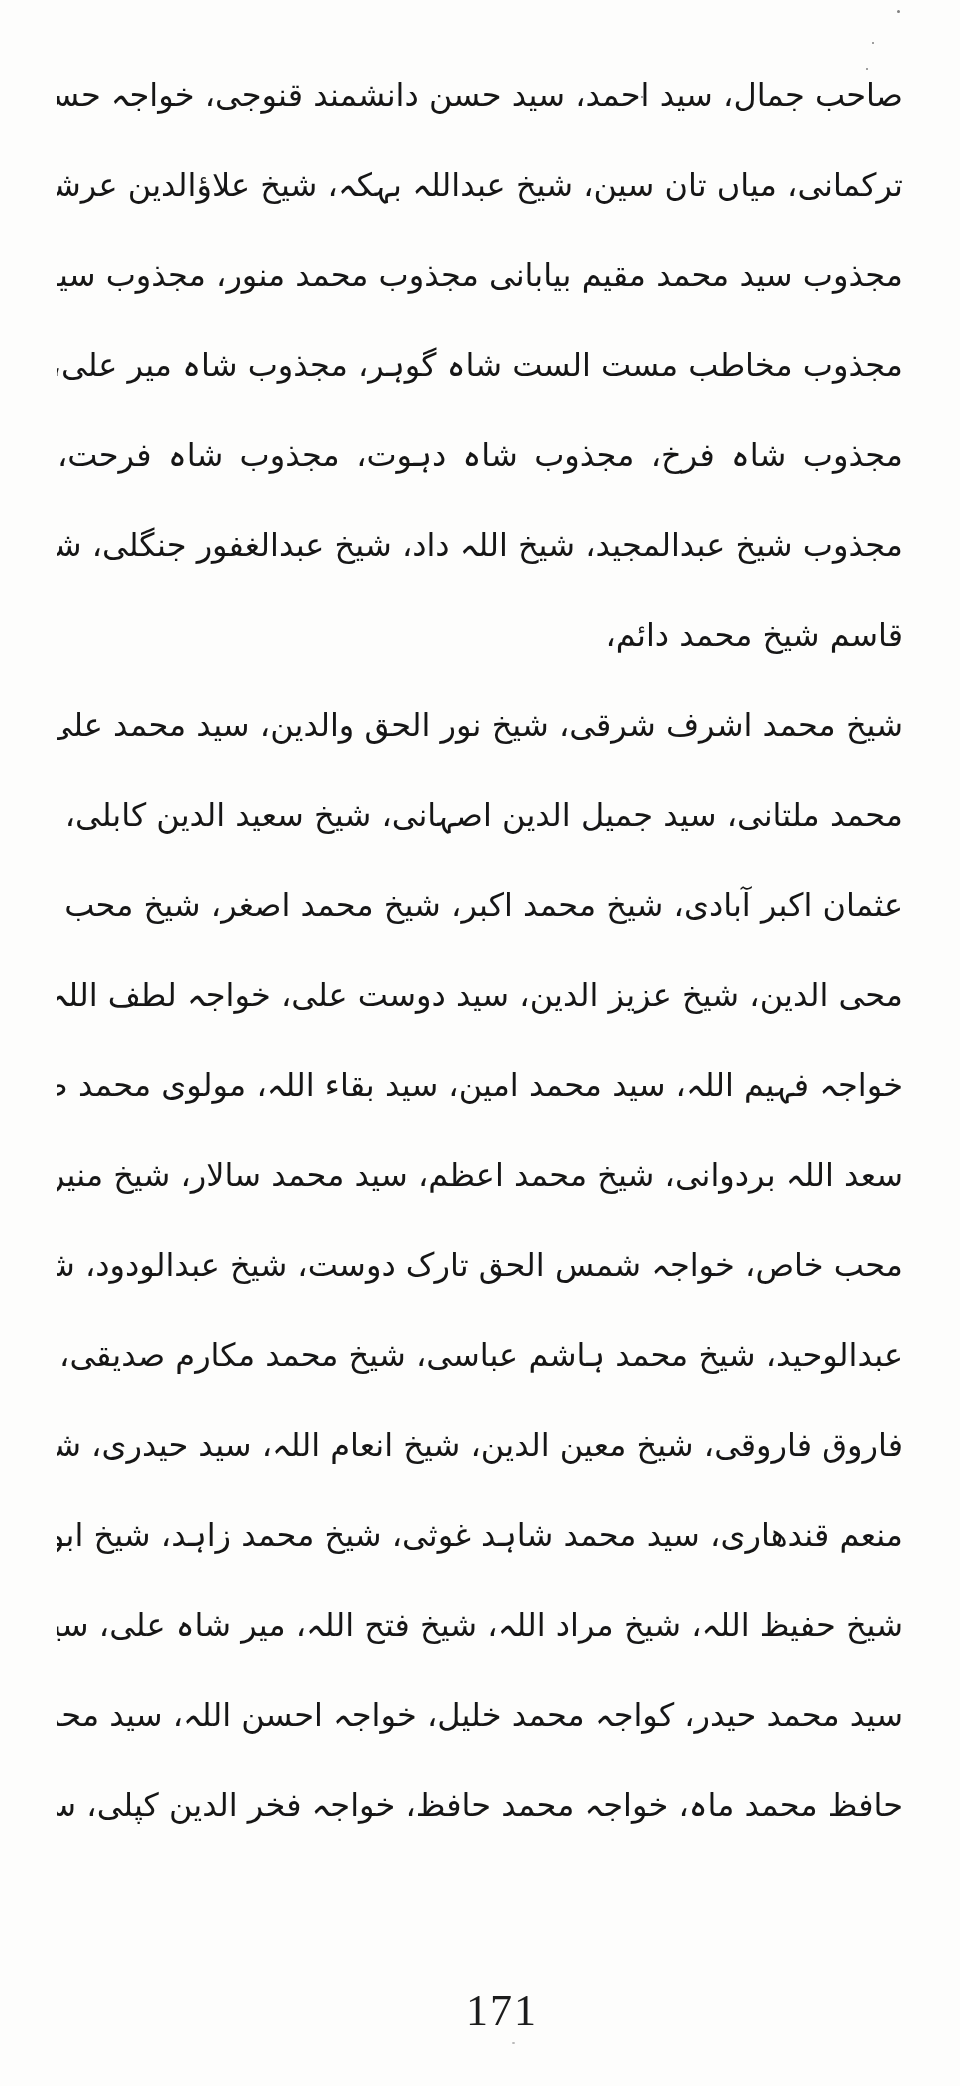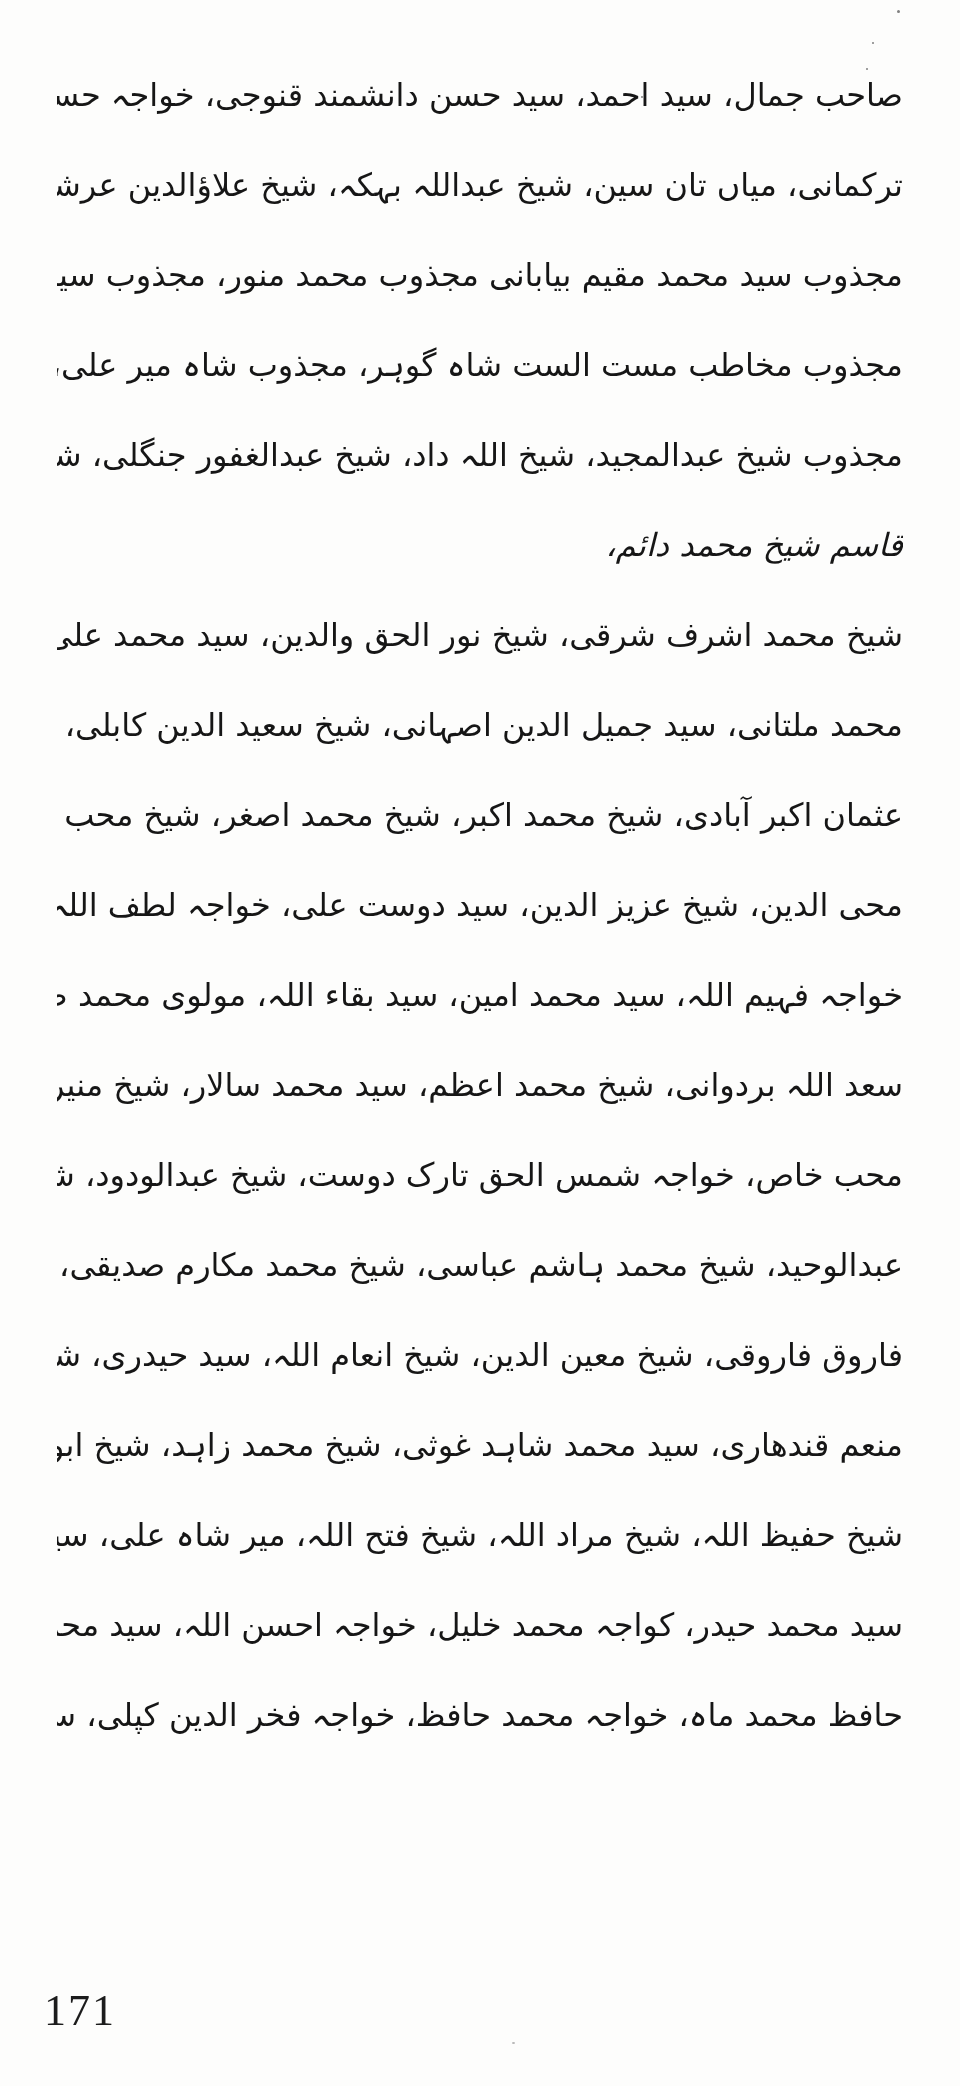--- a/index.html
+++ b/index.html
@@ -31,28 +31,27 @@
     color: #161616;
     text-align: justify;
     text-align-last: justify;
     text-justify: inter-word;
     overflow: hidden;
     white-space: nowrap;
   }
   .line.short {
     text-align: left;
     text-align-last: right;
-    font-style: italic;
   }
   .page-number {
     position: absolute;
     top: 1985px;
     left: 0;
     right: 0;
-    text-align: left;
+    text-align: center;
     text-indent: 44px;
     font-family: "Liberation Serif", serif;
     font-size: 44px;
     color: #1c1c1c;
     letter-spacing: 2px;
   }
   .speck {
     position: absolute;
     background: #4a4a4a;
     border-radius: 50%;
@@ -76,20 +75,21 @@
   <div class="speck s3"></div>
   <div class="speck s4"></div>
   <div class="speck s5"></div>
 
   <div class="text-block">
     <div class="paragraph">
         <div class="line" lang="ur" dir="rtl">صاحب جمال، سید احمد، سید حسن دانشمند قنوجی، خواجہ حسن</div>
         <div class="line" lang="ur" dir="rtl">ترکمانی، میاں تان سین، شیخ عبداللہ بہکہ، شیخ علاؤالدین عرشی،</div>
         <div class="line" lang="ur" dir="rtl">مجذوب سید محمد مقیم بیابانی مجذوب محمد منور، مجذوب سید میر،</div>
         <div class="line" lang="ur" dir="rtl">مجذوب مخاطب مست الست شاہ گوہر، مجذوب شاہ میر علی،</div>
+        <div class="line" lang="ur" dir="rtl">مجذوب شاہ فرخ، مجذوب شاہ دہوت، مجذوب شاہ فرحت،</div>
         <div class="line" lang="ur" dir="rtl">مجذوب شیخ عبدالمجید، شیخ اللہ داد، شیخ عبدالغفور جنگلی، شیخ محمد</div>
         <div class="line short" lang="ur" dir="rtl">قاسم شیخ محمد دائم،</div>
       </div>
     <div class="paragraph">
         <div class="line" lang="ur" dir="rtl">شیخ محمد اشرف شرقی، شیخ نور الحق والدین، سید محمد علی ذوقی، سید</div>
         <div class="line" lang="ur" dir="rtl">محمد ملتانی، سید جمیل الدین اصہانی، شیخ سعید الدین کابلی، شیخ</div>
         <div class="line" lang="ur" dir="rtl">عثمان اکبر آبادی، شیخ محمد اکبر، شیخ محمد اصغر، شیخ محب اللہ، شیخ</div>
         <div class="line" lang="ur" dir="rtl">محی الدین، شیخ عزیز الدین، سید دوست علی، خواجہ لطف اللہ،</div>
         <div class="line" lang="ur" dir="rtl">خواجہ فہیم اللہ، سید محمد امین، سید بقاء اللہ، مولوی محمد صادق، شیخ</div>
         <div class="line" lang="ur" dir="rtl">سعد اللہ بردوانی، شیخ محمد اعظم، سید محمد سالار، شیخ منیرالدین</div>

